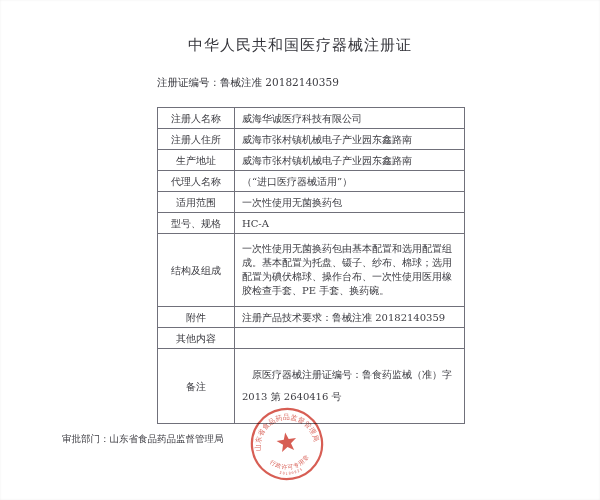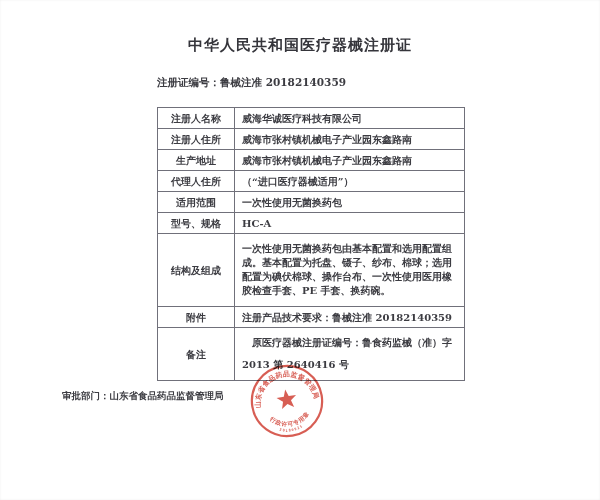--- a/index.html
+++ b/index.html
@@ -3,21 +3,20 @@
 <meta charset="utf-8">
 <style>
   html,body{margin:0;padding:0;background:#ffffff;}
   .page{
     position:relative;
     width:600px;height:500px;
     background:#ffffff;
     font-family:"DejaVu Serif","Liberation Serif",serif;
     color:#3c3c42;
     overflow:hidden;
-    font-weight:bold;
   }
   .page::before{ 
     content:"";position:absolute;inset:0;
     box-shadow:inset 0 0 2px rgba(0,0,0,.08);
     pointer-events:none;
   }
   .doc-title{
     padding-top:36px;
     text-align:center;
     font-size:15px;
@@ -47,21 +46,21 @@
     text-align:center;
     padding:3px 3px;
     height:14px;
   }
   td.val{
     padding:3px 7px;
     text-align:left;
     word-break:break-all;
   }
   td.val.multi{line-height:14px;padding:8px 7px;}
-  td.val.wide-lines{line-height:22px;text-indent:1em;padding:4px 7px;}
+  td.val.wide-lines{line-height:22px;text-indent:1em;padding:15px 7px;}
   .footer{
     position:relative;
     margin:9px 0 0 62px;
     width:330px;
     display:flex;
     font-size:9.5px;
     color:#3c3c42;
   }
   .dept{white-space:nowrap;}
   .dates{
@@ -98,38 +97,42 @@
     </tr>
     <tr>
       <td class="lbl">注册人住所</td>
       <td class="val">威海市张村镇机械电子产业园东鑫路南</td>
     </tr>
     <tr>
       <td class="lbl">生产地址</td>
       <td class="val">威海市张村镇机械电子产业园东鑫路南</td>
     </tr>
     <tr>
-      <td class="lbl">代理人住所</td>
+      <td class="lbl">代理人名称</td>
       <td class="val">（“进口医疗器械适用”）</td>
     </tr>
     <tr>
       <td class="lbl">适用范围</td>
       <td class="val">一次性使用无菌换药包</td>
     </tr>
     <tr>
       <td class="lbl">型号、规格</td>
       <td class="val">HC-A</td>
     </tr>
     <tr>
       <td class="lbl">结构及组成</td>
       <td class="val multi">一次性使用无菌换药包由基本配置和选用配置组成。基本配置为托盘、镊子、纱布、棉球；选用配置为碘伏棉球、操作台布、一次性使用医用橡胶检查手套、PE 手套、换药碗。</td>
     </tr>
     <tr>
       <td class="lbl">附件</td>
       <td class="val">注册产品技术要求：鲁械注准 20182140359</td>
+    </tr>
+    <tr>
+      <td class="lbl">其他内容</td>
+      <td class="val"></td>
     </tr>
     <tr>
       <td class="lbl">备注</td>
       <td class="val wide-lines">原医疗器械注册证编号：鲁食药监械（准）字 2013 第 2640416 号</td>
     </tr>
   </tbody>
     </table>
 
   <div class="footer">
     <div class="dept">

